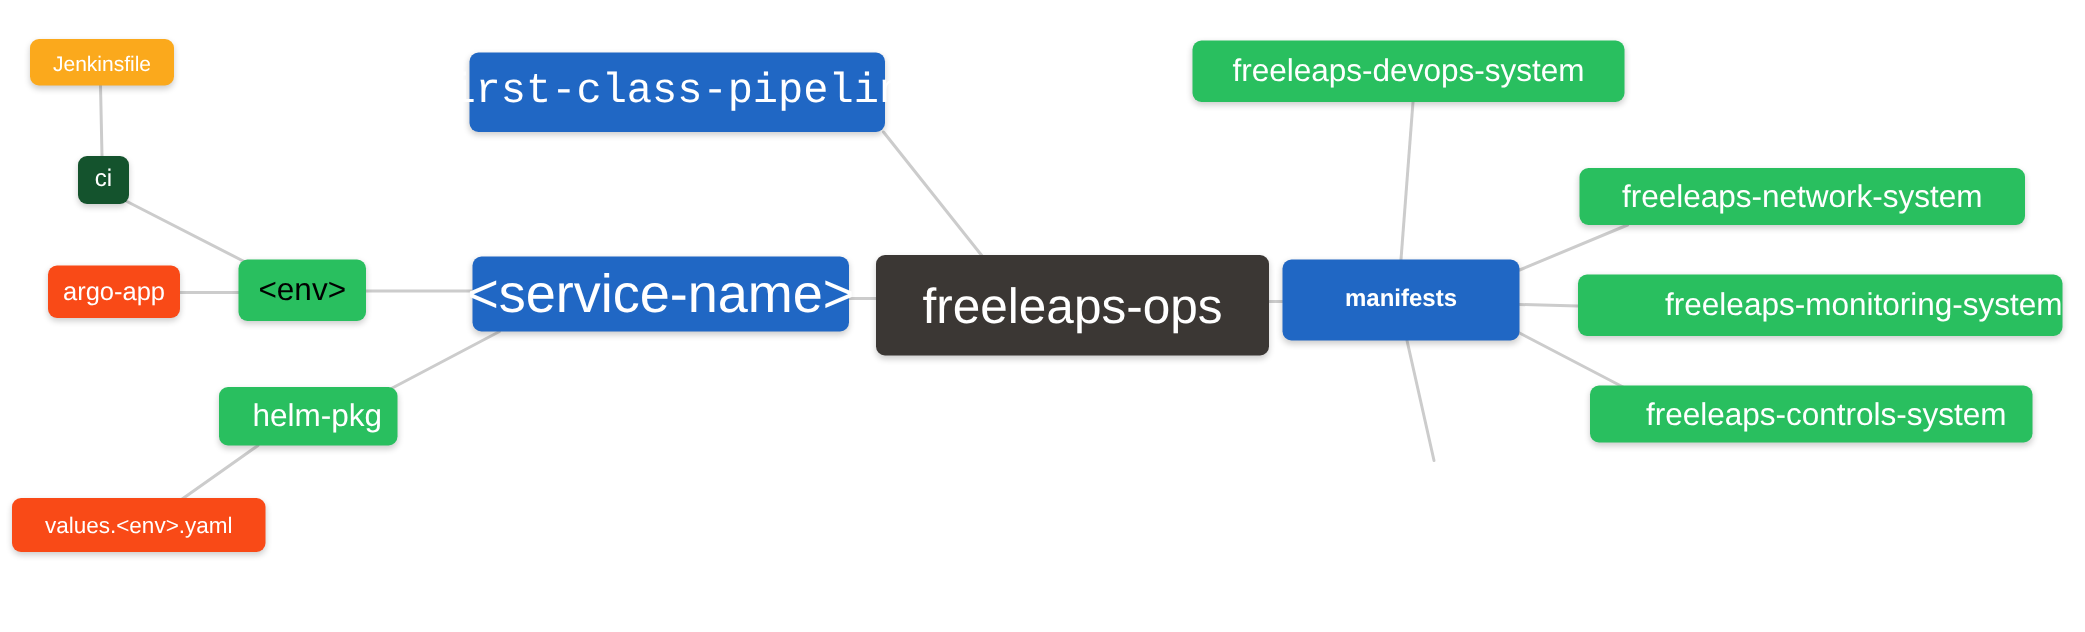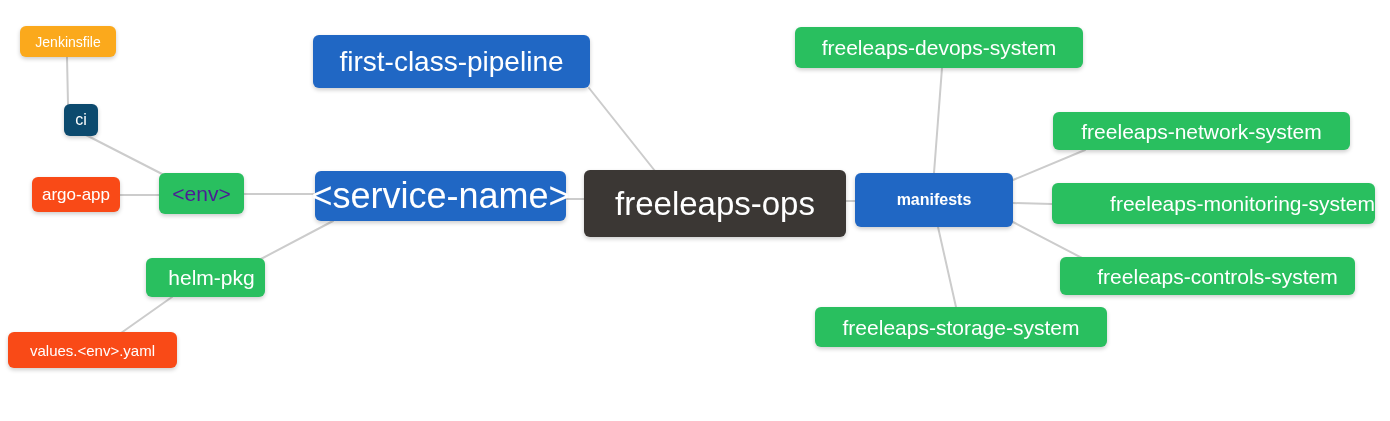--- a/index.html
+++ b/index.html
@@ -52,36 +52,36 @@
       <line x1="172" y1="297" x2="121" y2="333" stroke="#cccccc" stroke-width="2" stroke-linecap="round"></line>
       <line x1="934" y1="173" x2="942" y2="68" stroke="#cccccc" stroke-width="2" stroke-linecap="round"></line>
       <line x1="1013" y1="180" x2="1085" y2="150" stroke="#cccccc" stroke-width="2" stroke-linecap="round"></line>
       <line x1="1013" y1="203" x2="1052" y2="204" stroke="#cccccc" stroke-width="2" stroke-linecap="round"></line>
       <line x1="1013" y1="222" x2="1082" y2="258" stroke="#cccccc" stroke-width="2" stroke-linecap="round"></line>
       <line x1="938" y1="227" x2="956" y2="307" stroke="#cccccc" stroke-width="2" stroke-linecap="round"></line>
     </svg>
     <div class="node" style="left: 584px; top: 170px; width: 262px; height: 67px; font-size: 33px; background: rgb(59, 55, 52); color: rgb(255, 255, 255);">
       <span>freeleaps-ops</span>
     </div>
-    <div class="node" style="left: 313px; top: 35px; width: 277px; height: 53px; font-size: 28px; background: rgb(32, 103, 196); color: rgb(255, 255, 255);">
+    <div class="node" style="left: 313px; top: 35px; width: 277px; height: 53px; font-size: 28px; background: rgb(32, 103, 196); color: rgb(255, 255, 255); font-family: Liberation Mono, monospace;">
       <span>first-class-pipeline</span>
     </div>
     <div class="node" style="left: 315px; top: 171px; width: 251px; height: 50px; font-size: 36px; background: rgb(32, 103, 196); color: rgb(255, 255, 255);">
       <span>&lt;service-name&gt;</span>
     </div>
     <div class="node" style="left: 855px; top: 173px; width: 158px; height: 54px; font-size: 16px; background: rgb(32, 103, 196); color: rgb(255, 255, 255); font-weight: bold;">
       <span>manifests</span>
     </div>
-    <div class="node" style="left: 159px; top: 173px; width: 85px; height: 41px; font-size: 21px; background: rgb(41, 191, 95); color: #4c1d95;">
+    <div class="node" style="left: 159px; top: 173px; width: 85px; height: 41px; font-size: 21px; background: rgb(41, 191, 95); color: #000000;">
       <span>&lt;env&gt;</span>
     </div>
     <div class="node" style="left: 146px; top: 258px; width: 119px; height: 39px; font-size: 21px; background: rgb(41, 191, 95); color: rgb(255, 255, 255); padding-left: 12px;">
       <span>helm-pkg</span>
     </div>
-    <div class="node" style="left: 64px; top: 104px; width: 34px; height: 32px; font-size: 16px; background: #0c4a6e; color: rgb(255, 255, 255);">
+    <div class="node" style="left: 52px; top: 104px; width: 34px; height: 32px; font-size: 16px; background: #14532d; color: rgb(255, 255, 255);">
       <span>ci</span>
     </div>
     <div class="node" style="left: 32px; top: 177px; width: 88px; height: 35px; font-size: 17px; background: rgb(249, 74, 23); color: rgb(255, 255, 255);">
       <span>argo-app</span>
     </div>
     <div class="node" style="left: 8px; top: 332px; width: 169px; height: 36px; font-size: 15px; background: rgb(249, 74, 23); color: rgb(255, 255, 255);">
       <span>values.&lt;env&gt;.yaml</span>
     </div>
     <div class="node" style="left: 20px; top: 26px; width: 96px; height: 31px; font-size: 14px; background: rgb(251, 169, 28); color: rgb(255, 255, 255); text-align: right;">
       <span>Jenkinsfile</span>
@@ -91,16 +91,13 @@
     </div>
     <div class="node" style="left: 1053px; top: 112px; width: 297px; height: 38px; font-size: 21px; background: rgb(41, 191, 95); color: rgb(255, 255, 255);">
       <span>freeleaps-network-system</span>
     </div>
     <div class="node" style="left: 1052px; top: 183px; width: 323px; height: 41px; font-size: 21px; background: rgb(41, 191, 95); color: rgb(255, 255, 255); justify-content: flex-end;">
       <span>freeleaps-monitoring-system</span>
     </div>
     <div class="node" style="left: 1060px; top: 257px; width: 295px; height: 38px; font-size: 21px; background: rgb(41, 191, 95); color: rgb(255, 255, 255); padding-left: 20px;">
       <span>freeleaps-controls-system</span>
     </div>
-    <div class="node" style="left: 815px; top: 307px; width: 292px; height: 40px; font-size: 21px; background: rgb(41, 191, 95); color: rgb(255, 255, 255);">
-      <span>freeleaps-storage-system</span>
-    </div>
   </div>
 
 </body></html>

